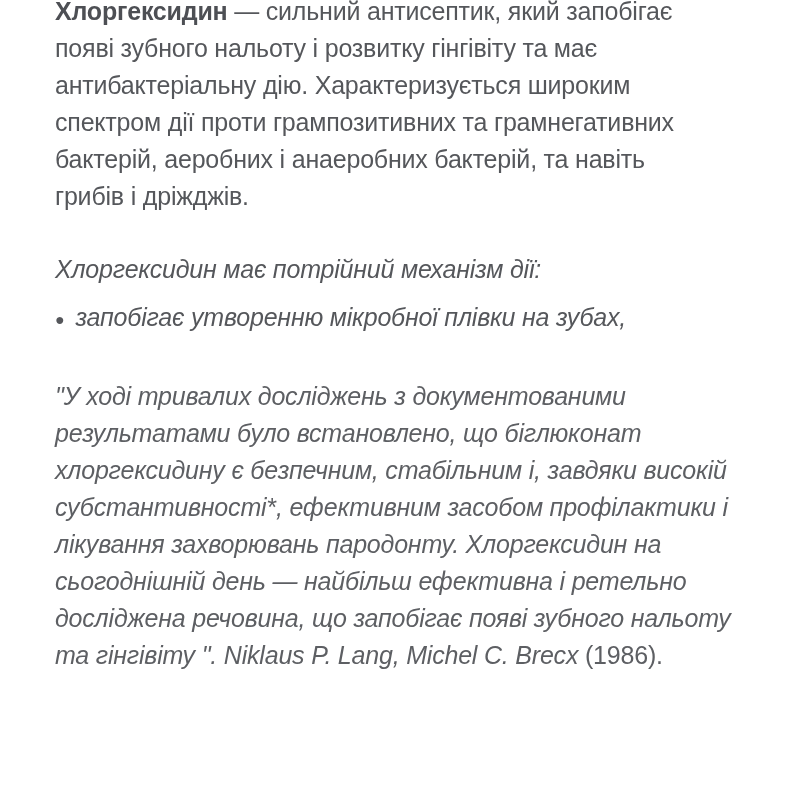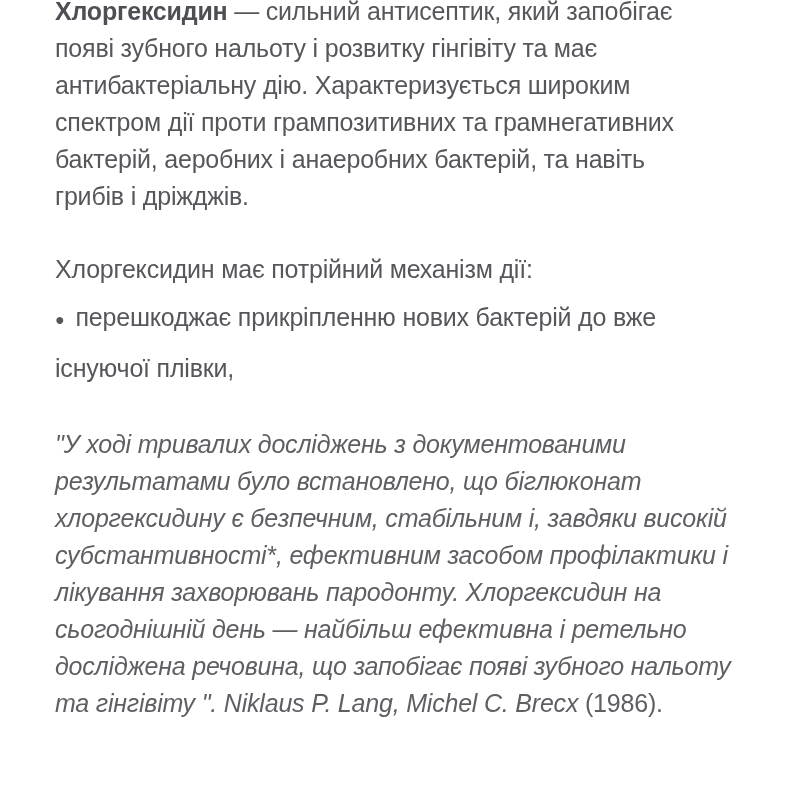--- a/index.html
+++ b/index.html
@@ -24,20 +24,21 @@
   .intro {
     margin-top: -7px;
     margin-bottom: 30px;
   }
   .intro strong {
     font-weight: bold;
     color: #4d4f54;
   }
   .list-block {
     margin-bottom: 34px;
+    font-style: italic;
   }
   .list-line {
     font-size: 25px;
     line-height: 48px;
     color: #55575b;
     letter-spacing: -0.2px;
     white-space: pre-line;
   }
   .bullet {
     font-size: 16px;
@@ -63,23 +64,22 @@
   <p class="body-text intro"><strong>Хлоргексидин</strong><span> — сильний антисептик, який запобігає
 появі зубного нальоту і розвитку гінгівіту та має
 антибактеріальну дію. Характеризується широким
 спектром дії проти грампозитивних та грамнегативних
 бактерій, аеробних і анаеробних бактерій, та навіть
 грибів і дріжджів.</span></p>
 
   <div class="list-block">
     <p class="list-line"><span>Хлоргексидин має потрійний механізм дії:</span></p>
 
+    <p class="list-line"><span class="bullet">●</span><span>запобігає утворенню мікробної плівки на зубах,</span></p>
 
-    <p class="list-line"><span class="bullet">●</span><span>перешкоджає прикріпленню нових бактерій до вже
-існуючої плівки,</span></p>
 
   </div>
 
   <p class="quote"><em>"У ході тривалих досліджень з документованими
 результатами було встановлено, що біглюконат
 хлоргексидину є безпечним, стабільним і, завдяки високій
 субстантивності*, ефективним засобом профілактики і
 лікування захворювань пародонту. Хлоргексидин на
 сьогоднішній день — найбільш ефективна і ретельно
 досліджена речовина, що запобігає появі зубного нальоту

